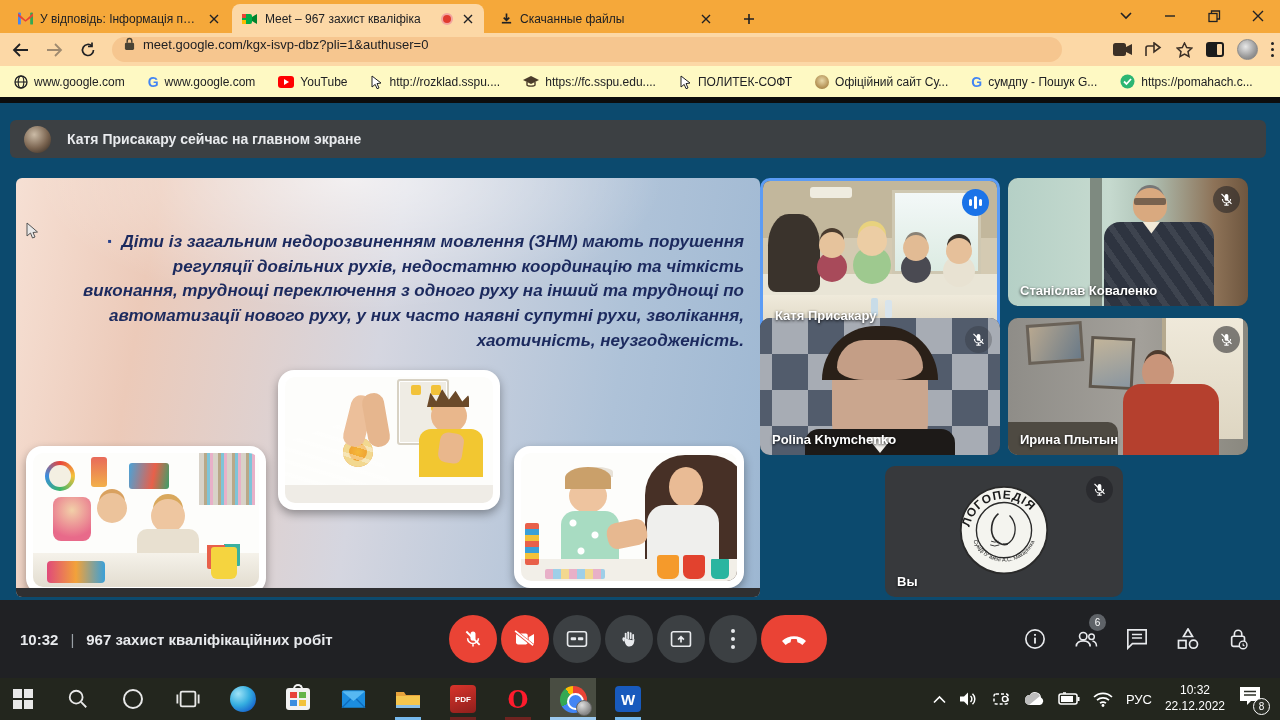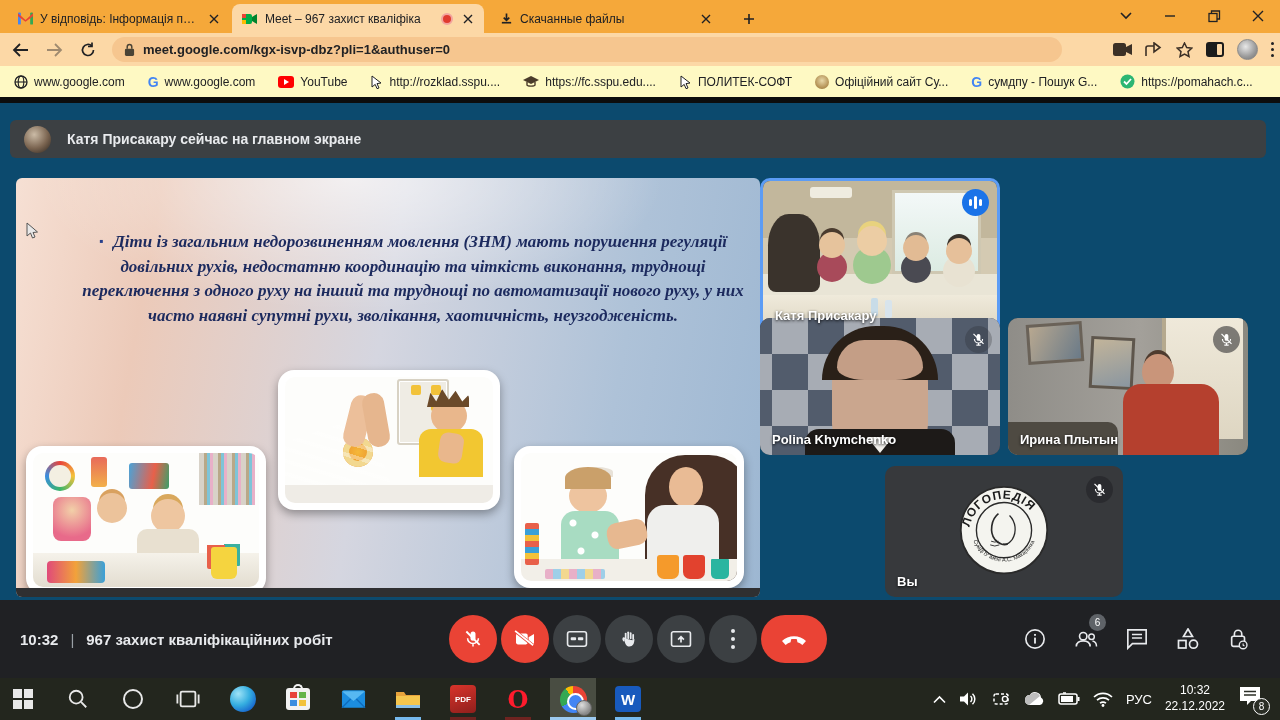--- a/index.html
+++ b/index.html
@@ -13,21 +13,21 @@
   .tab.active { background:#fcd8a6; border-radius:8px 8px 0 0; }
   .tab .title { overflow:hidden; text-overflow:ellipsis; flex:1; }
   .tab-close { width:16px; height:16px; flex:none; display:flex; align-items:center; justify-content:center; border-radius:50%; }
   .newtab-btn { position:absolute; top:8px; width:22px; height:22px; display:flex; align-items:center; justify-content:center; }
   .win-controls { position:absolute; right:0; top:0; height:32px; display:flex; }
   .win-btn { width:44px; height:32px; display:flex; align-items:center; justify-content:center; }
 
   .toolbar { position:absolute; left:0; top:33px; width:1280px; height:33px; background:#fcd8a6; display:flex; align-items:center; }
   .nav-btn { width:28px; height:28px; display:flex; align-items:center; justify-content:center; margin-left:6px; }
   .urlbar { position:absolute; left:112px; top:4px; width:950px; height:25px; background:#f6c68f;
-            border-radius:13px; display:flex; align-items:center; padding:0 12px; gap:8px;font-weight:bold; }
+            border-radius:13px; display:flex; padding:0 12px; gap:8px; }
   .urlbar .url { font-size:13px; color:#202124; }
   .tb-icons { position:absolute; right:6px; top:0; height:33px; display:flex; align-items:center; gap:13px; }
 
   .bookmarks { position:absolute; left:0; top:66px; width:1280px; height:31px; background:#fef9c3;
                display:flex; align-items:center; gap:23px; padding-left:14px; }
   .bm { display:flex; align-items:center; gap:6px; font-size:12px; color:#202124; white-space:nowrap; }
 
   .win-sep { position:absolute; left:0; top:97px; width:1280px; height:6px; background:#0d0d0d; }
 
   
@@ -37,22 +37,22 @@
            border-radius:6px; display:flex; align-items:center; gap:16px; padding-left:14px; }
   .toast-avatar { width:27px; height:27px; border-radius:50%;
                   background:radial-gradient(circle at 38% 32%, #cbbba6, #7a6450 55%, #3c3128 90%); }
   .toast-text { color:#e8eaed; font-size:14px; font-weight:bold; }
 
   
   .stage { position:absolute; left:16px; top:75px; width:744px; height:419px; border-radius:6px; overflow:hidden;
            background:linear-gradient(100deg,#f6e0d4 0%, #eccab9 18%, #d5d6e0 48%, #aec2d8 78%, #9db7d2 100%); }
   .stage::before { content:""; position:absolute; inset:0;
            background:radial-gradient(ellipse 60% 45% at 45% 0%, rgba(255,255,255,.65), transparent 70%); }
-  .slide-text { position:absolute; left:66px; right:16px; top:52px; text-align:center;
-                font-family:Liberation Serif, serif; font-style:italic; font-weight:bold;
+  .slide-text { position:absolute; left:66px; right:16px; top:52px; text-align:right;
+                font-family:Liberation Sans, sans-serif; font-style:italic; font-weight:bold;
                 font-size:17px; line-height:1.45; color:#1c2a5e; }
   .slide-text .bullet { color:#27408b; font-size:12px; margin-right:10px; vertical-align:2px; }
   .stage-bottom { position:absolute; left:0; bottom:0; width:100%; height:9px; background:#2f2f31; }
 
   .photo { position:absolute; background:#fff; border-radius:16px; box-shadow:0 4px 10px rgba(0,0,0,.35); padding:7px; }
   .photo-inner { position:relative; width:100%; height:100%; border-radius:10px; overflow:hidden; background:#fdfdfb; }
   .shape { position:absolute; }
 
   
   .tile { position:absolute; border-radius:10px; overflow:hidden; background:#3c4043; }
@@ -367,20 +367,37 @@
         <div class="shape" style="left:46%;bottom:10%;width:7px;height:18px;background:#c8dce8;border-radius:2px;box-shadow:14px 2px 0 #d8e4ec;"></div>
       </div>
       <div class="badge-audio">
           <i style="height:7px;"></i>
           <i style="height:13px;"></i>
           <i style="height:7px;"></i>
         </div>
       <div class="name">Катя Присакару</div>
     </div>
 
+    <div class="tile" style="left:1008px; top:75px; width:240px; height:128px;">
+      <div class="shape" style="inset:0;background:linear-gradient(90deg,#b5d0c6 0%,#c6dacf 42%,#b0c4b8 58%,#8d7257 86%,#6e563f 100%);">
+        <div class="shape" style="left:34%;top:0;width:5%;height:100%;background:#7e8a80;"></div>
+        <div class="shape" style="left:52%;top:8%;width:34px;height:34px;border-radius:50% 50% 45% 45%;background:#d9a97f;box-shadow:0 -6px 0 -3px #777;"></div>
+        <div class="shape" style="left:52.5%;top:16%;width:32px;height:7px;background:rgba(40,40,40,.55);border-radius:2px;"></div>
+        <div class="shape" style="left:40%;top:34%;width:46%;height:66%;border-radius:16px 16px 0 0;background:#2e3440;background-image:repeating-linear-gradient(55deg,rgba(255,255,255,.08) 0 6px,transparent 6px 16px);"></div>
+        <div class="shape" style="left:56%;top:34%;width:18px;height:12px;background:#f2ead8;clip-path:polygon(0 0,100% 0,50% 100%);"></div>
+      </div>
+      <div class="badge-mute">
+          <svg width="15" height="15" viewBox="0 0 24 24">
+            <rect x="9" y="3" width="6" height="11" rx="3" fill="#fff"></rect>
+            <path d="M5.5 11 a6.5 6.5 0 0 0 13 0 M12 17.5 V21 M8.5 21 h7" stroke="#fff" stroke-width="1.8" fill="none"></path>
+            <path d="M4 3 L20 19" stroke="#fff" stroke-width="2"></path>
+          </svg>
+        </div>
+      <div class="name">Станіслав Коваленко</div>
+    </div>
 
     <div class="tile" style="left:760px; top:215px; width:240px; height:137px;">
       <div class="shape" style="inset:0;background:repeating-conic-gradient(#525c6c 0 25%, #a7acb4 25% 50%) 12px 0 / 72px 72px;">
         <div class="shape" style="left:50%;top:12%;transform:translateX(-50%);width:96px;height:120px;border-radius:48px 48px 30px 30px;background:#caa68e;"></div>
         <div class="shape" style="left:50%;top:6%;transform:translateX(-50%);width:116px;height:54px;border-radius:58px 58px 0 0;background:#2a2018;"></div>
         <div class="shape" style="left:50%;top:16%;transform:translateX(-50%);width:86px;height:40px;border-radius:43px 43px 50% 50%;background:#c49e86;"></div>
         <div class="shape" style="left:50%;bottom:0;transform:translateX(-50%);width:150px;height:26px;border-radius:14px 14px 0 0;background:#1d1a18;"></div>
         <div class="shape" style="left:50%;bottom:2px;transform:translateX(-50%);width:26px;height:16px;background:#f2f0ec;clip-path:polygon(0 0,100% 0,50% 100%);"></div>
       </div>
       <div class="badge-mute" style="background:rgba(32,33,36,.25);">

